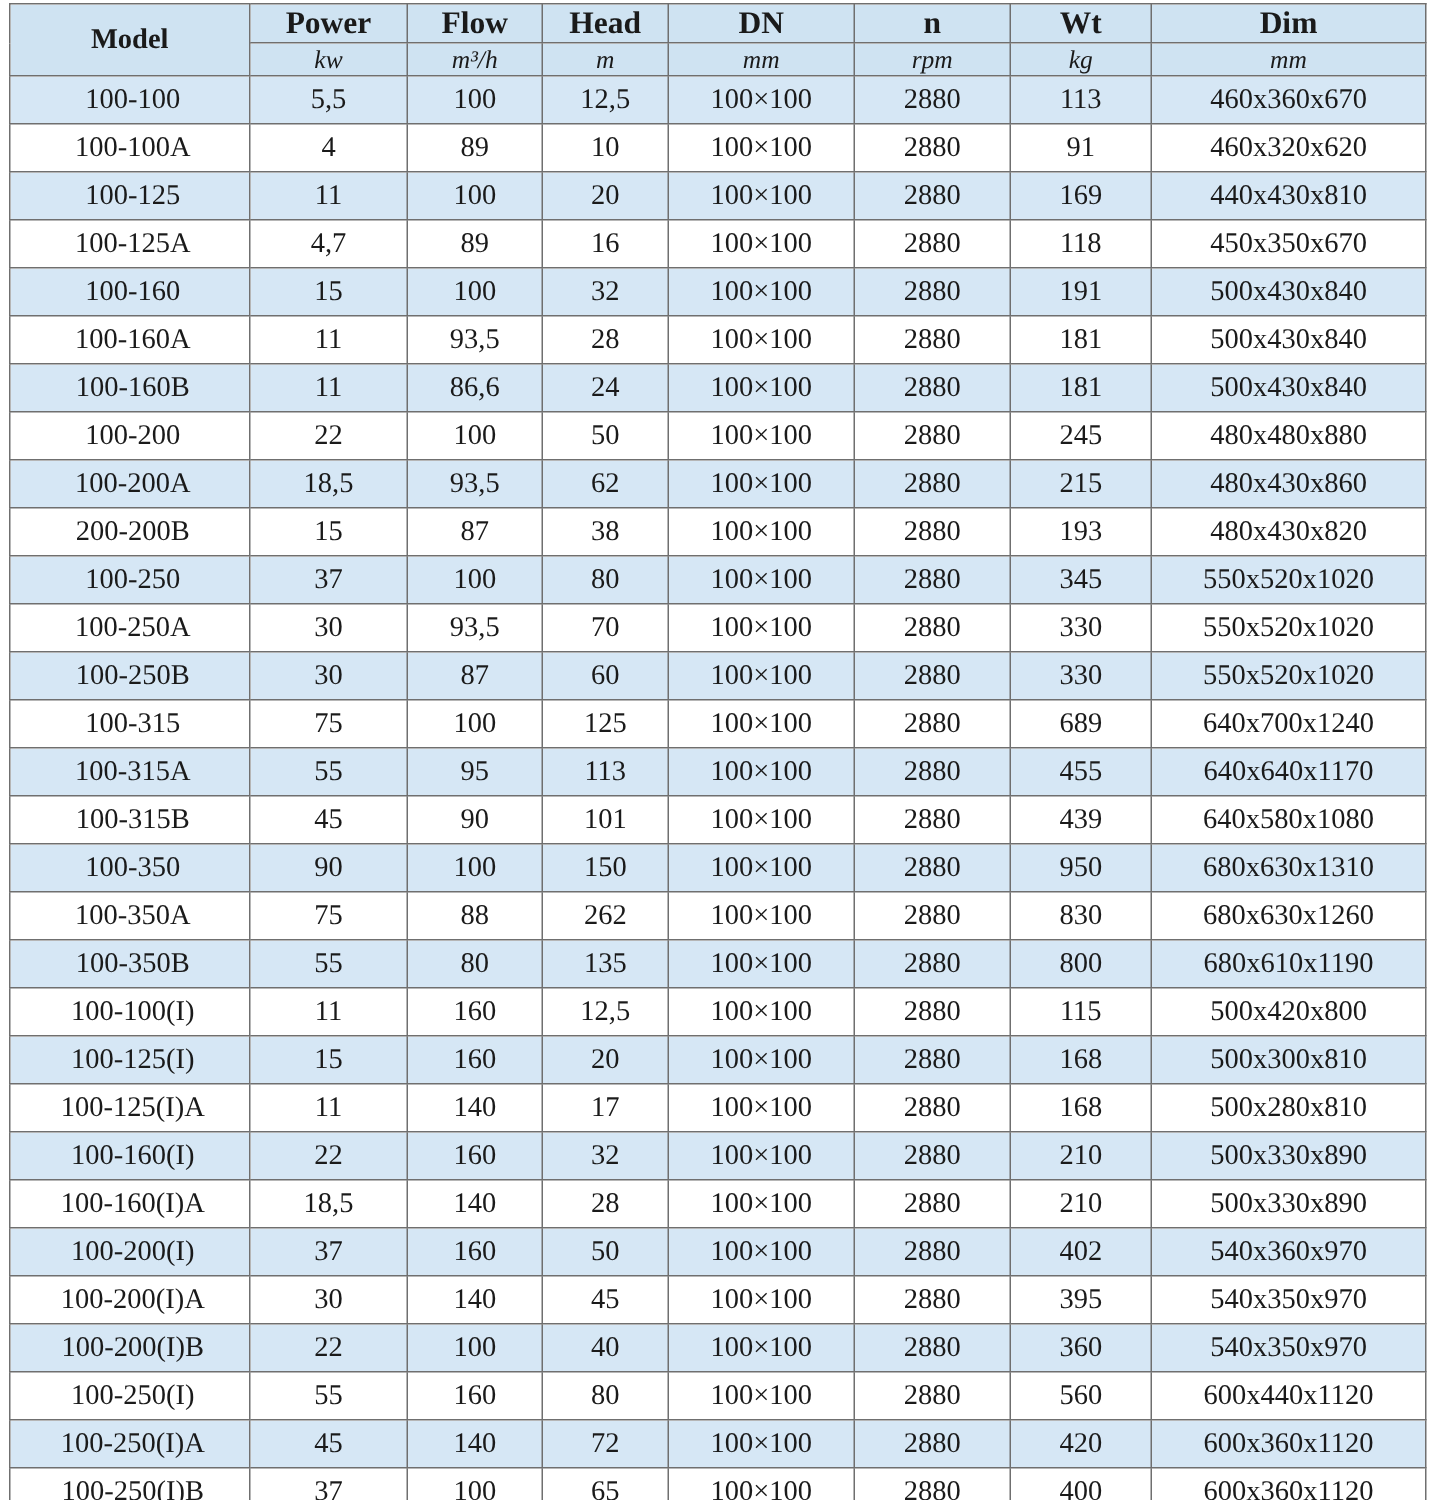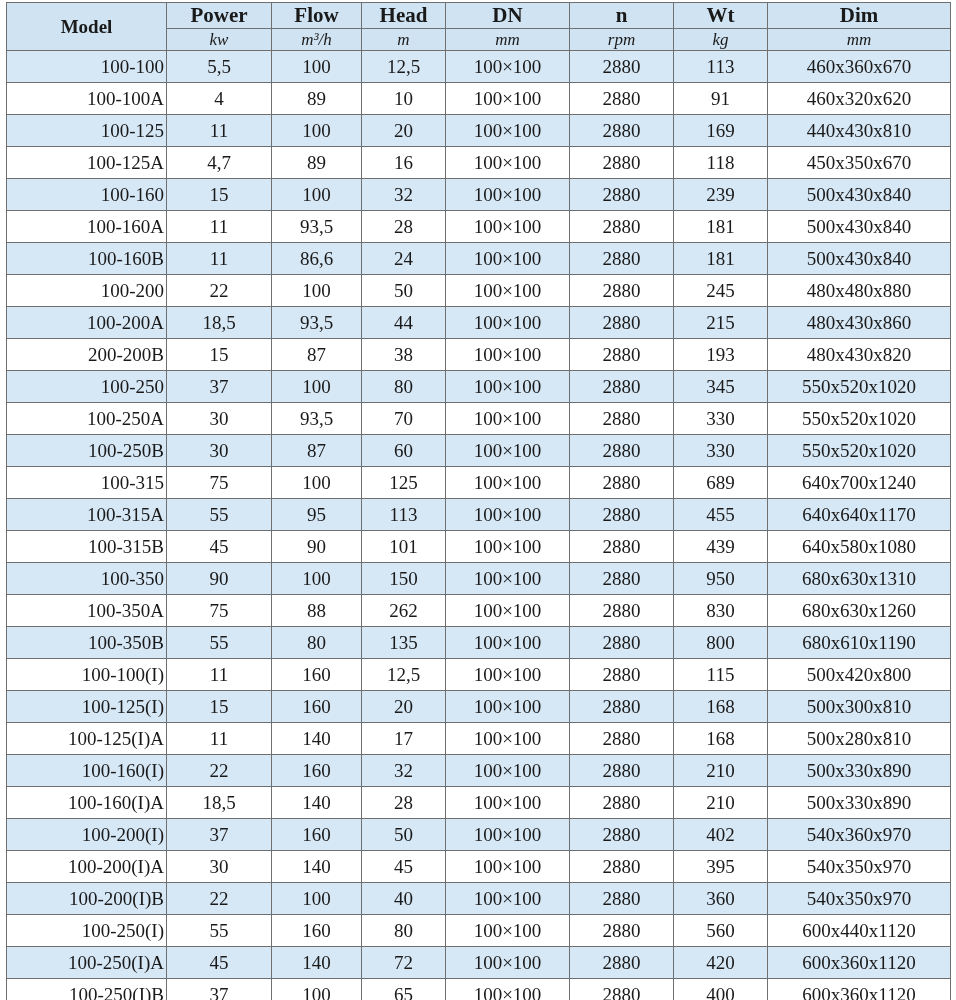--- a/index.html
+++ b/index.html
@@ -51,21 +51,21 @@
     font-size: 21px;
   }
   tbody td {
     background: #ffffff;
     height: 27px;
   }
   tbody tr.alt td {
     background: #d6e7f5;
   }
   tbody td.model {
-    text-align: right;
+    text-align: center;
     padding-left: 6px;
     font-size: 19px;
   }
   
   col.c-model { width: 160px; }
   col.c-power { width: 105px; }
   col.c-flow  { width: 90px; }
   col.c-head  { width: 84px; }
   col.c-dn    { width: 124px; }
   col.c-n     { width: 104px; }
@@ -149,21 +149,21 @@
           <td>118</td>
           <td>450x350x670</td>
         </tr>
         <tr class="alt">
           <td class="model">100-160</td>
           <td>15</td>
           <td>100</td>
           <td>32</td>
           <td>100×100</td>
           <td>2880</td>
-          <td>239</td>
+          <td>191</td>
           <td>500x430x840</td>
         </tr>
         <tr>
           <td class="model">100-160A</td>
           <td>11</td>
           <td>93,5</td>
           <td>28</td>
           <td>100×100</td>
           <td>2880</td>
           <td>181</td>
@@ -186,21 +186,21 @@
           <td>50</td>
           <td>100×100</td>
           <td>2880</td>
           <td>245</td>
           <td>480x480x880</td>
         </tr>
         <tr class="alt">
           <td class="model">100-200A</td>
           <td>18,5</td>
           <td>93,5</td>
-          <td>44</td>
+          <td>62</td>
           <td>100×100</td>
           <td>2880</td>
           <td>215</td>
           <td>480x430x860</td>
         </tr>
         <tr>
           <td class="model">200-200B</td>
           <td>15</td>
           <td>87</td>
           <td>38</td>

